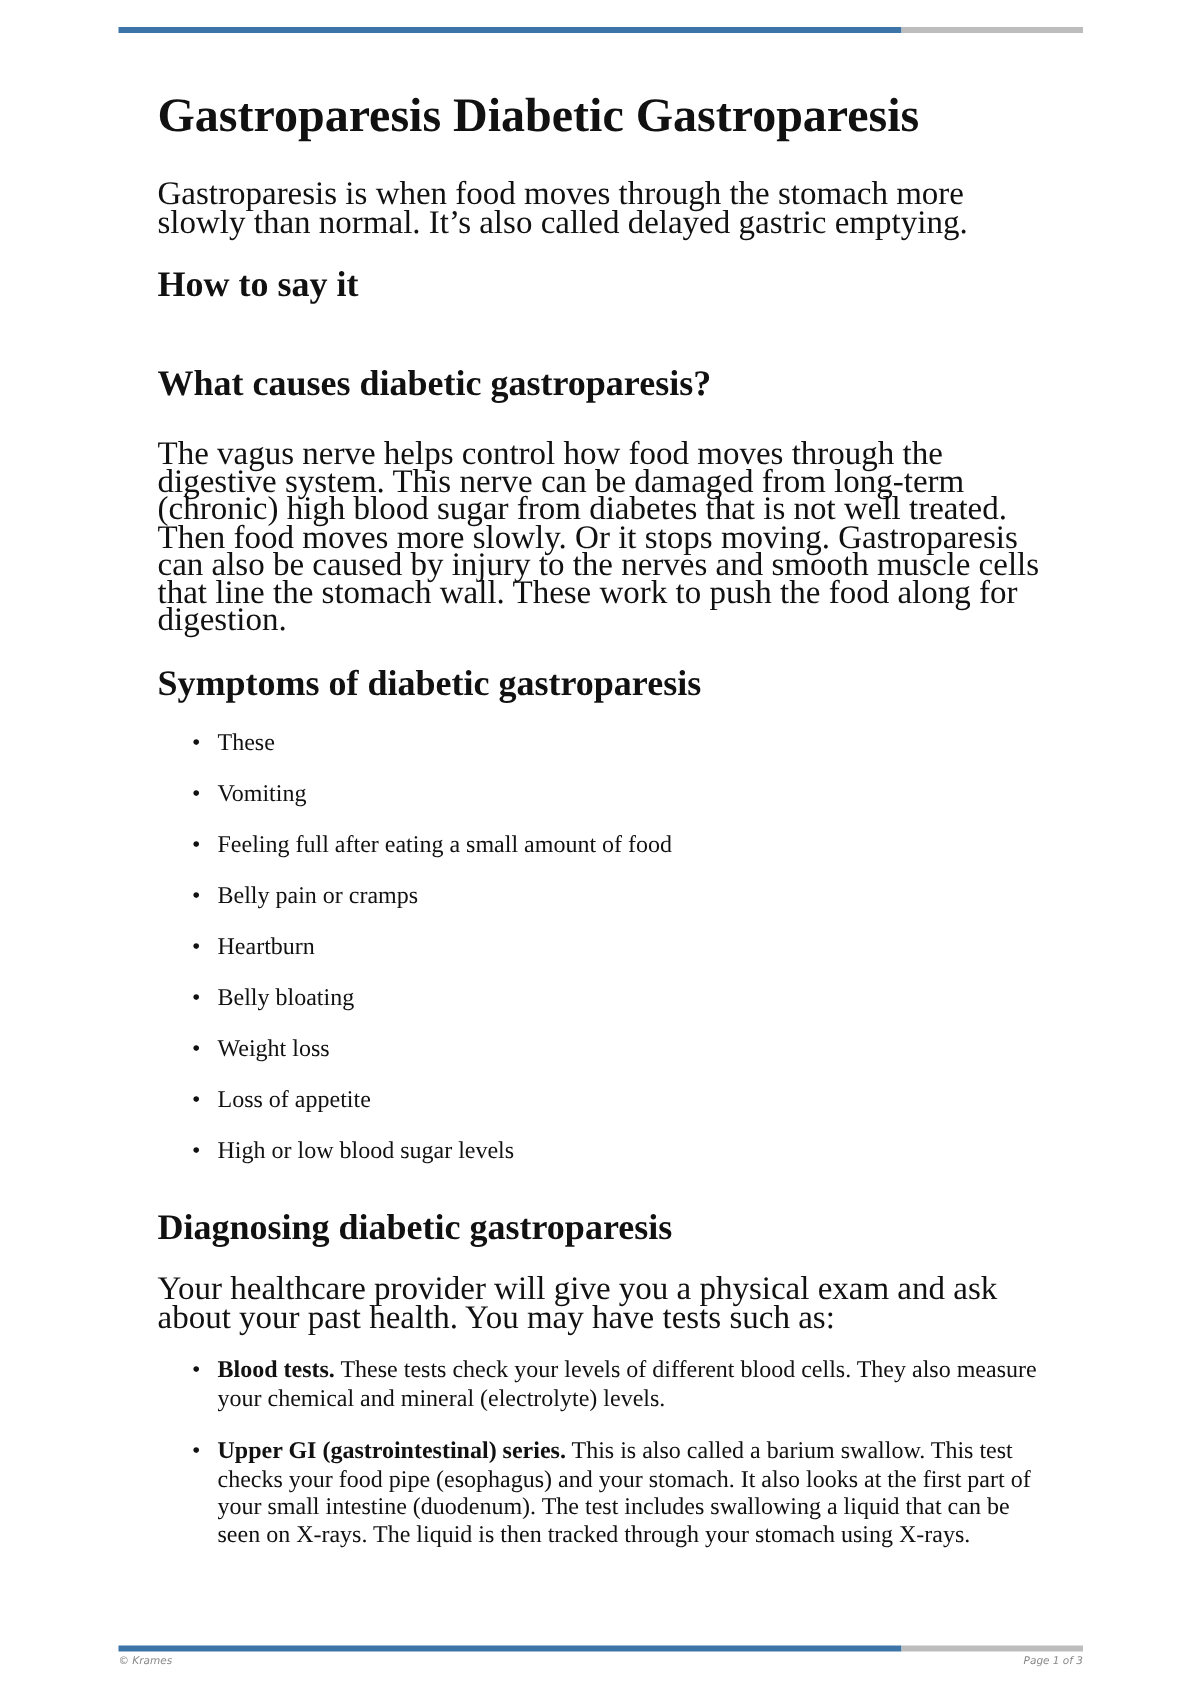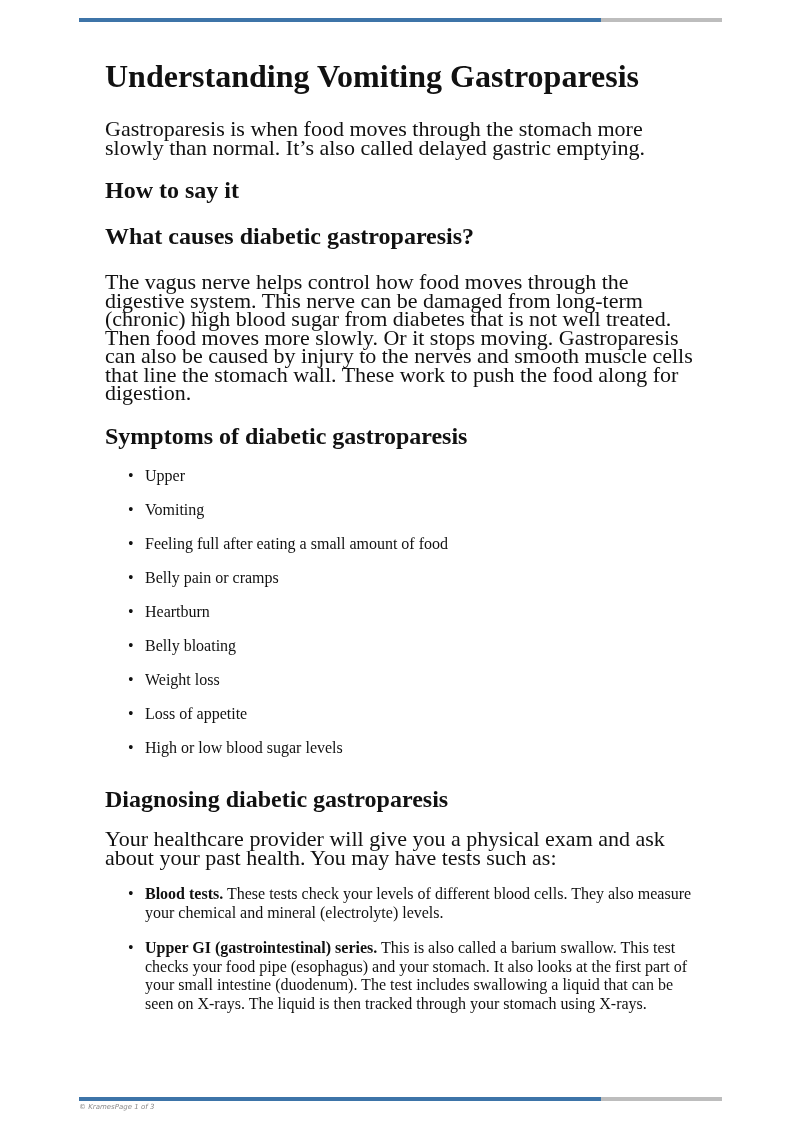--- a/index.html
+++ b/index.html
@@ -3,52 +3,52 @@
   <meta charset="utf-8">
   <style>
     html, body { margin: 0; padding: 0; background: #ffffff; }
     body { width: 800px; height: 1130px; position: relative; overflow: hidden;
            font-family: "Liberation Serif", serif; color: #111; }
     .rule { position: absolute; left: 79px; width: 643px; height: 4px; display: flex; }
     .rule .blue { width: 522px; background: #3d74a8; }
     .rule .gray { flex: 1; background: #bdbdbd; }
     .rule.top { top: 18px; }
     .rule.bottom { top: 1097px; }
-    .footer { position: absolute; top: 1103px; left: 79px; width: 643px; display: flex; 
+    .footer { position: absolute; top: 1103px; left: 79px; width: 643px; display: flex; justify-content: space-between;
               font-family: "DejaVu Sans", sans-serif; font-style: italic; font-size: 7px; color: #888; }
     .content { position: absolute; left: 105px; top: 56px; width: 600px; }
     h1 { font-size: 32px; font-weight: bold; margin: 0 0 24px 0; line-height: 40px; }
     h2 { font-size: 24px; font-weight: bold; margin: 0 0 16px 0; line-height: 30px; }
     p { font-size: 22px; line-height: 18.5px; margin: 0 0 18px 0; }
     ul { margin: 0 0 16px 0; padding-left: 40px; list-style: none; }
     ul li { font-size: 16px; line-height: 18.5px; margin: 0 0 15.5px 0; position: relative; }
     ul li .bullet { position: absolute; left: -17px; top: 0; font-size: 16px; }
     ul.diag li { margin-bottom: 17px; }
     b { font-weight: bold; }
   </style>
 </head>
 <body>
 
 <div class="rule top">
   <div class="blue"></div>
   <div class="gray"></div>
 </div>
 
 <div class="content">
-  <h1>Understanding Vomiting Gastroparesis</h1>
+  <h1>Gastroparesis Diabetic Gastroparesis</h1>
   <p>Gastroparesis is when food moves through the stomach more slowly than normal. It’s also called delayed gastric emptying.</p>
 
   <h2>How to say it</h2>
 
-  <h2 style="margin-top:16px;">What causes diabetic gastroparesis?</h2>
+  <h2 style="margin-top:36px;">What causes diabetic gastroparesis?</h2>
   <p style="margin-top:22px;">The vagus nerve helps control how food moves through the digestive system. This nerve can be damaged from long-term (chronic) high blood sugar from diabetes that is not well treated. Then food moves more slowly. Or it stops moving. Gastroparesis can also be caused by injury to the nerves and smooth muscle cells that line the stomach wall. These work to push the food along for digestion.</p>
 
   <h2>Symptoms of diabetic gastroparesis</h2>
   <ul>
-    <li><span class="bullet">•</span><span>Upper</span></li>
+    <li><span class="bullet">•</span><span>These</span></li>
     <li><span class="bullet">•</span><span>Vomiting</span></li>
     <li><span class="bullet">•</span><span>Feeling full after eating a small amount of food</span></li>
     <li><span class="bullet">•</span><span>Belly pain or cramps</span></li>
     <li><span class="bullet">•</span><span>Heartburn</span></li>
     <li><span class="bullet">•</span><span>Belly bloating</span></li>
     <li><span class="bullet">•</span><span>Weight loss</span></li>
     <li><span class="bullet">•</span><span>Loss of appetite</span></li>
     <li><span class="bullet">•</span><span>High or low blood sugar levels</span></li>
   </ul>
 

